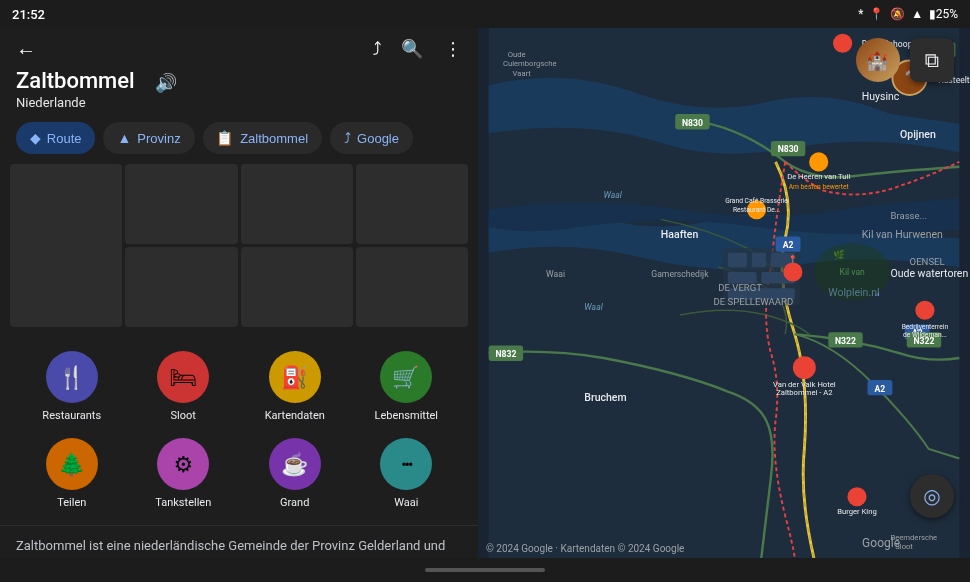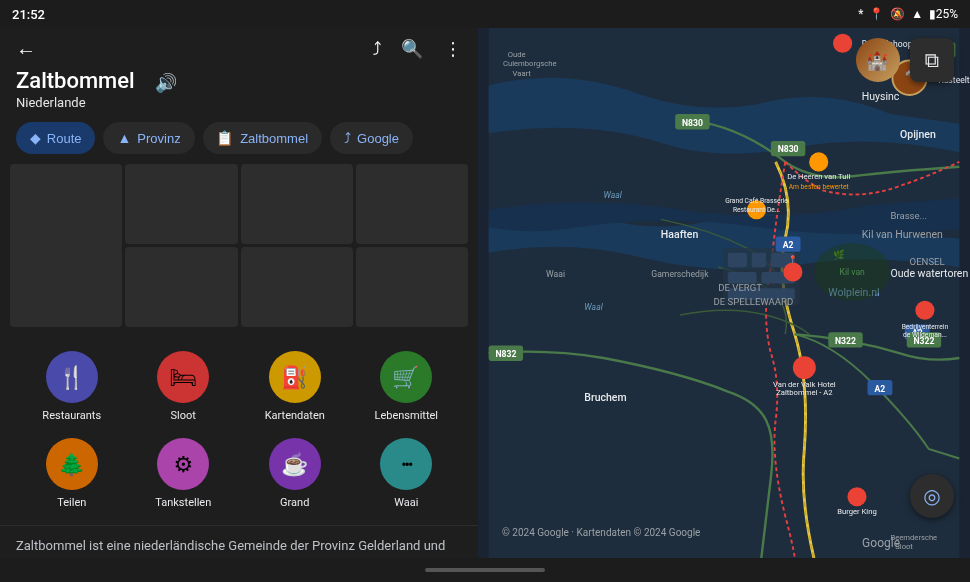--- a/index.html
+++ b/index.html
@@ -270,25 +270,25 @@
     .map-logo {
       position: absolute;
       bottom: 8px;
       right: 70px;
       color: #9aa0a6;
       font-size: 12px;
       font-weight: normal;
     }
     .map-copyright {
       position: absolute;
-      bottom: 20px;
+      bottom: 4px;
       left: 0;
       color: #9aa0a6;
       font-size: 10px;
-      padding-left: 24px;
+      padding-left: 8px;
     }
   </style>
 </head>
 <body>
 
 <div class="status-bar">
   <span class="status-time">21:52</span>
   <div class="status-icons">
     <span class="status-icon">*</span>
     <span class="status-icon">📍</span>

